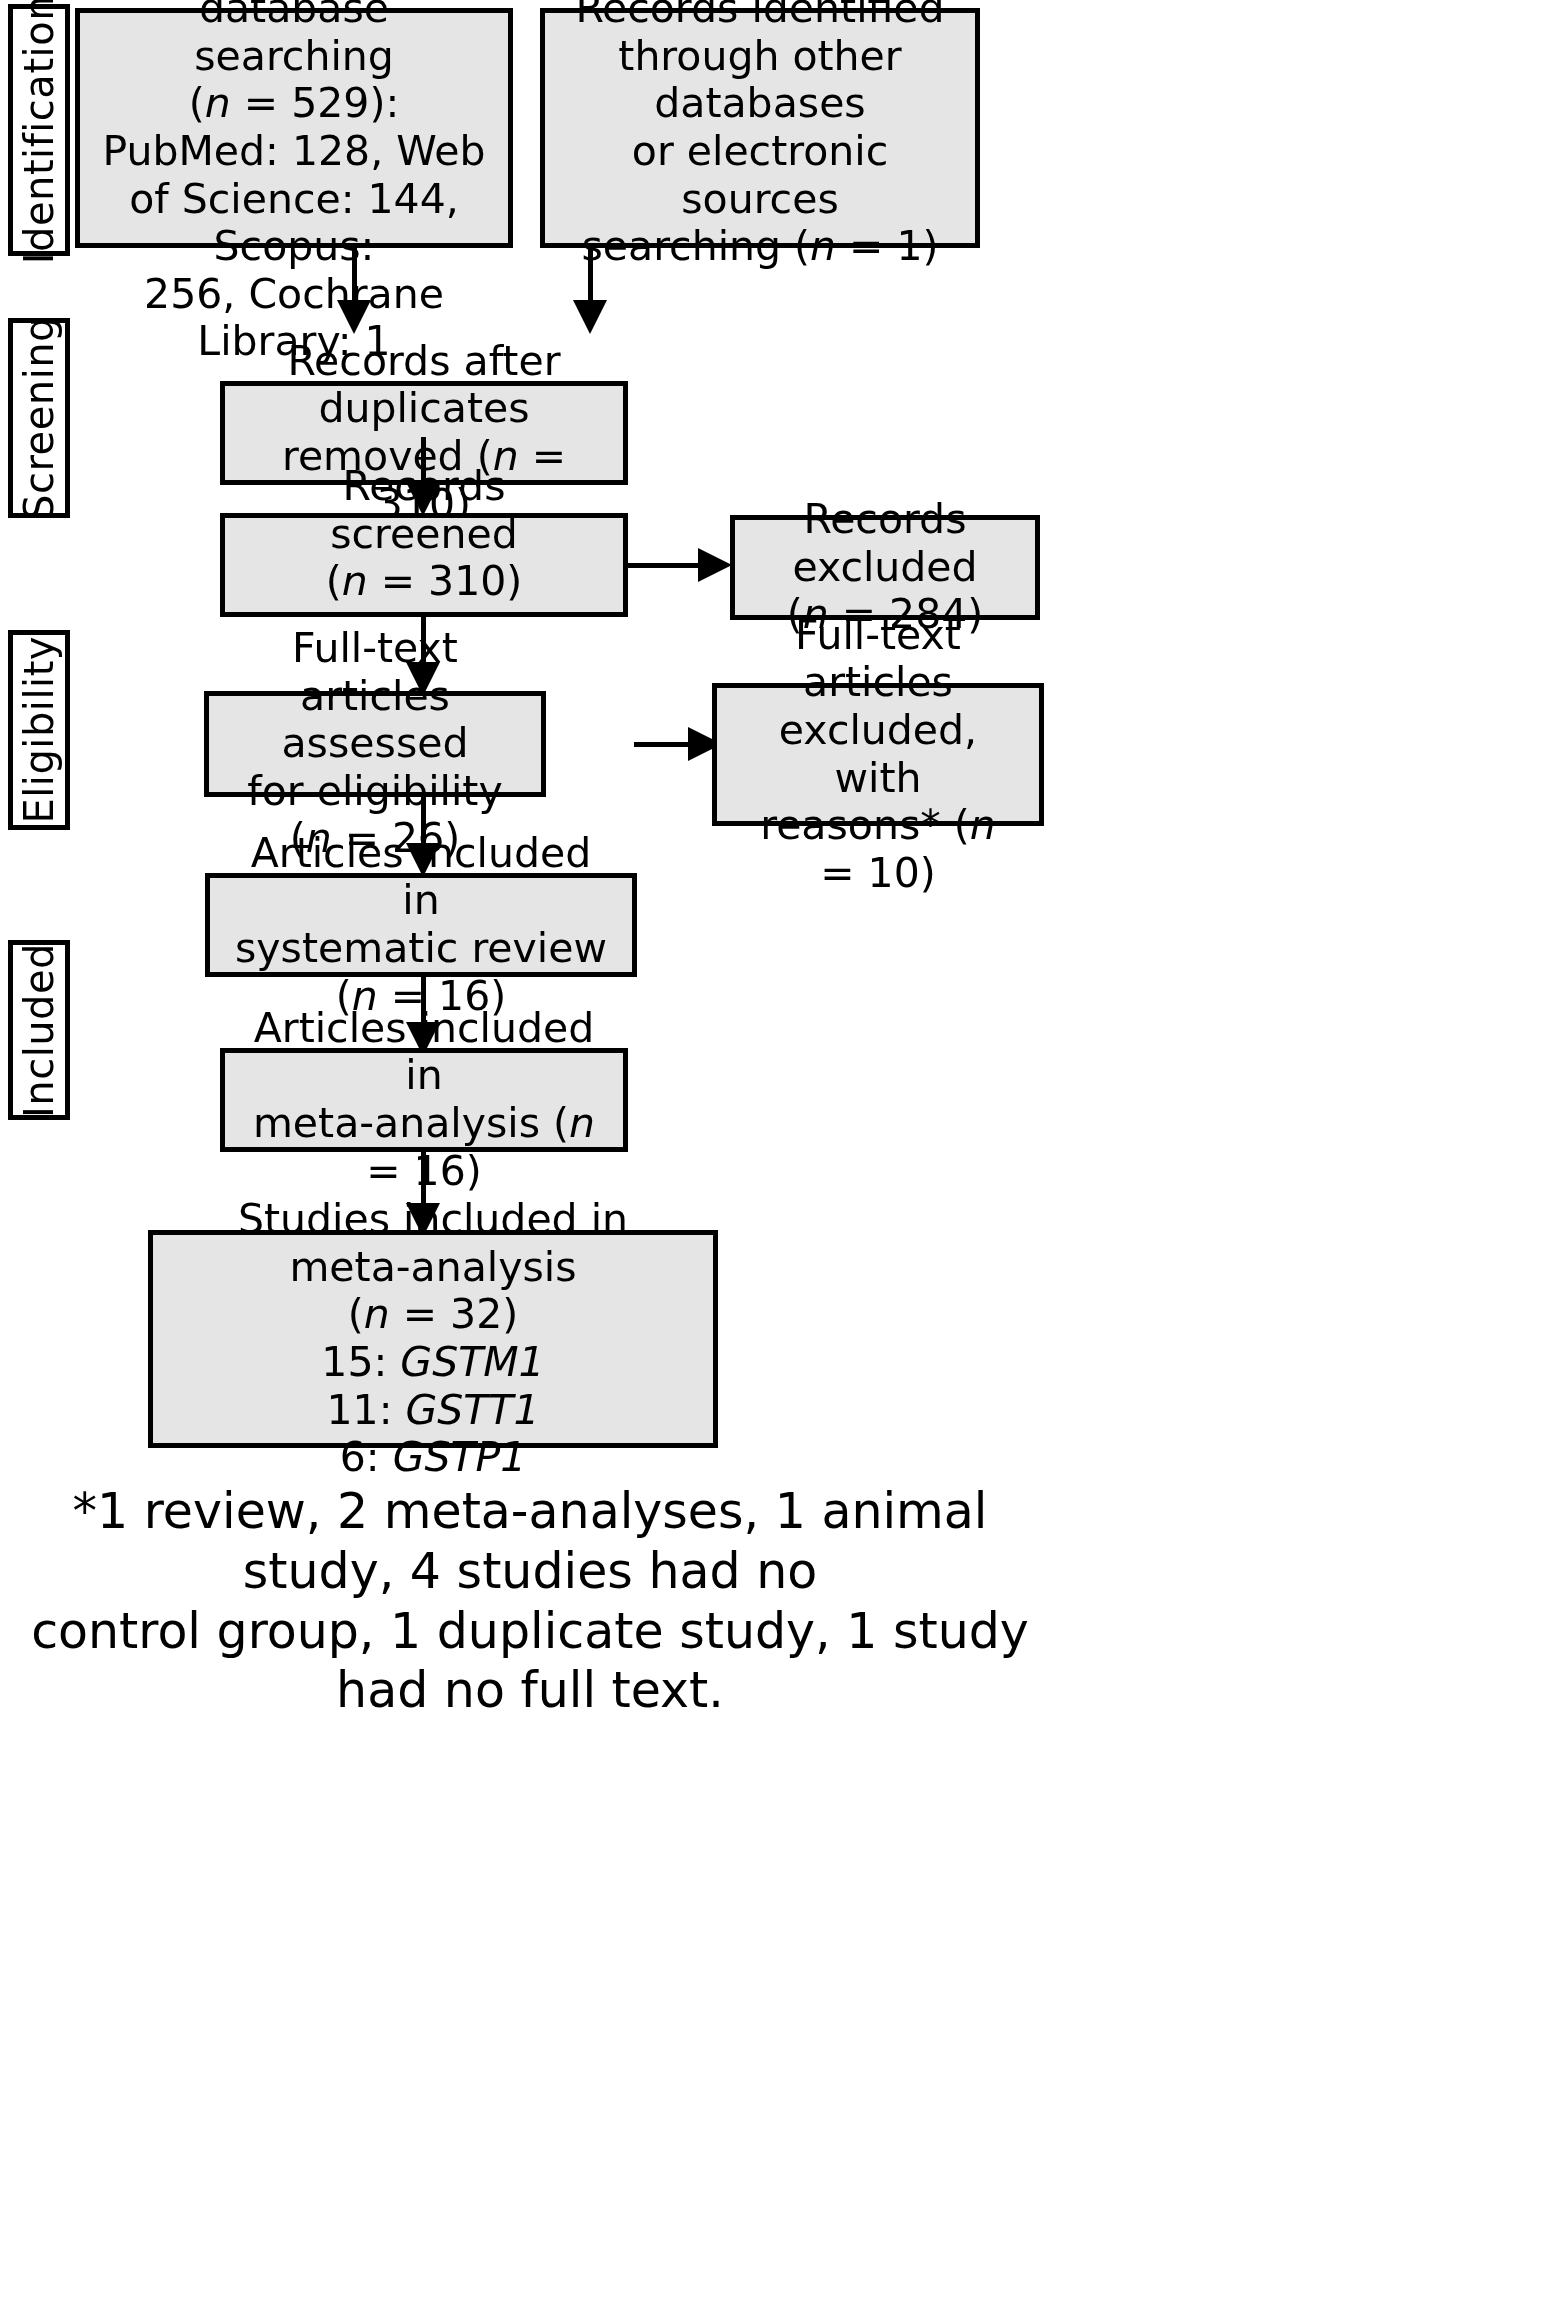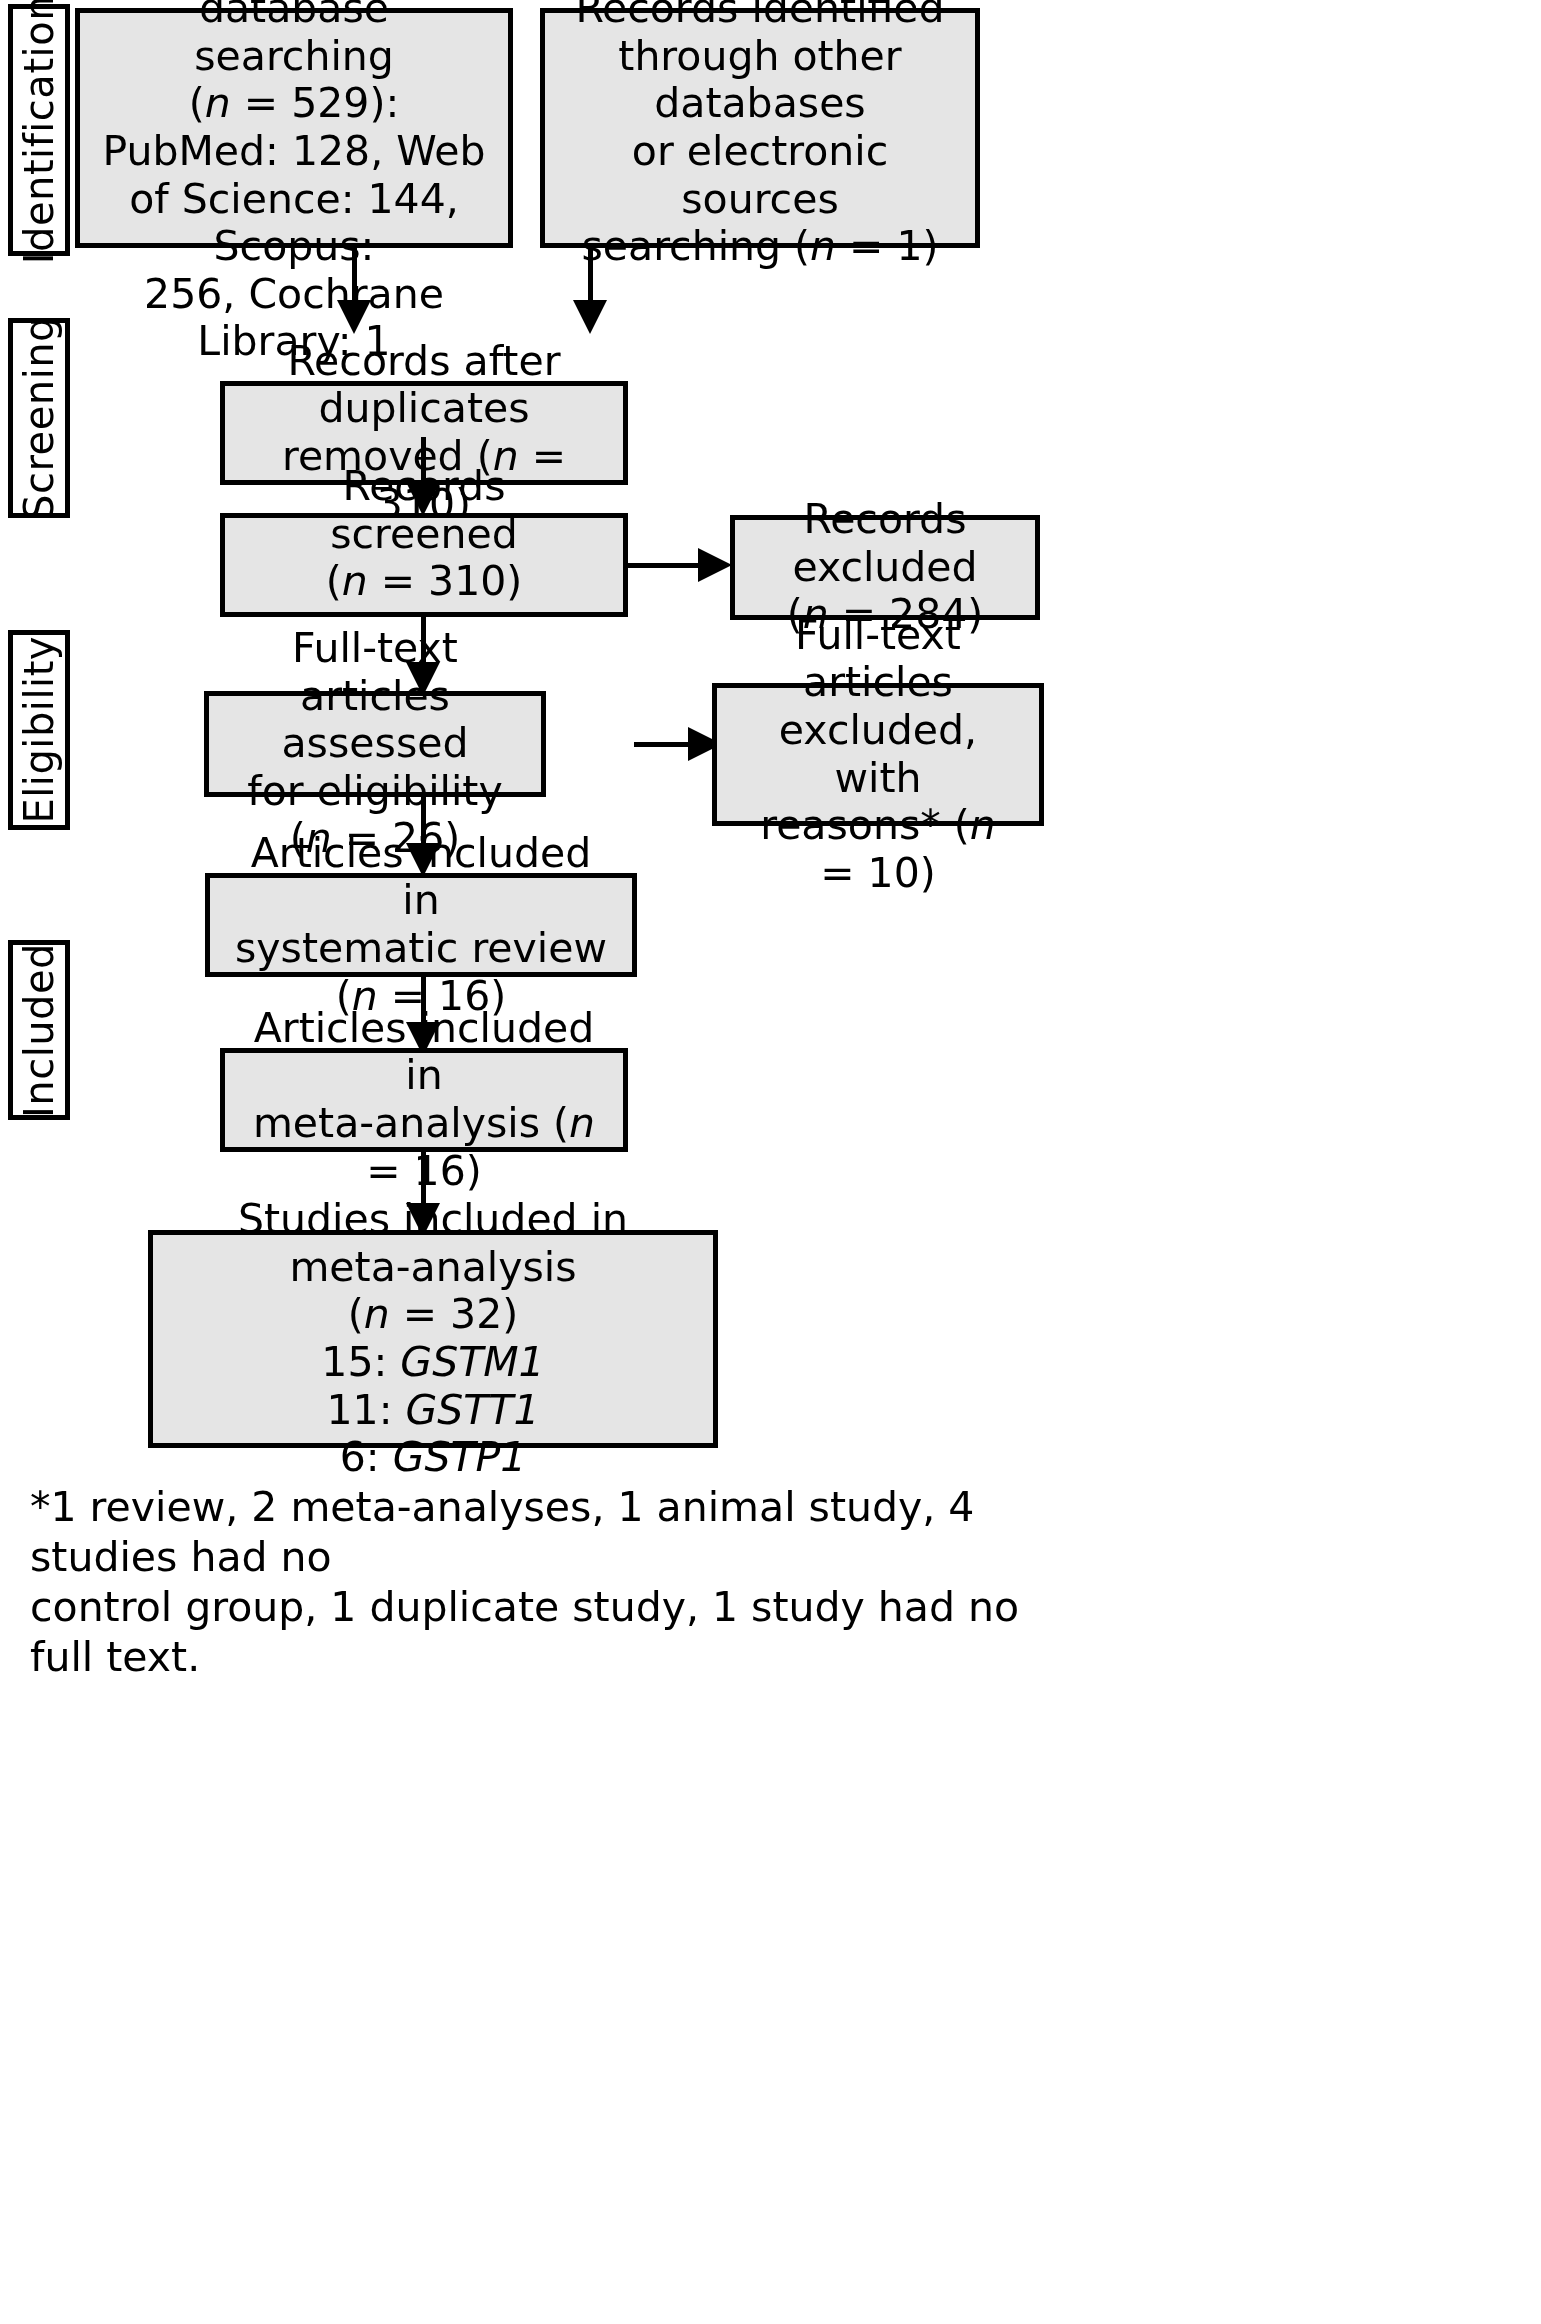--- a/index.html
+++ b/index.html
@@ -80,21 +80,22 @@
     width: 0;
     height: 0;
     border-top: 17px solid transparent;
     border-bottom: 17px solid transparent;
     border-left: 34px solid #000;
   }
 
   
   .footnote {
     position: absolute;
-    font-size: 41px;
+    text-align: center;
+    font-size: 49px;
     line-height: 1.22;
     white-space: pre-line;
   }
 </style>
 </head>
 <body style="height: 2324px;">
 
 <div id="page" style="transform-origin: left top; transform: scale(1);">
 
   <div class="stage-label" style="left:8px; top:4px; width:62px; height:252px;">

